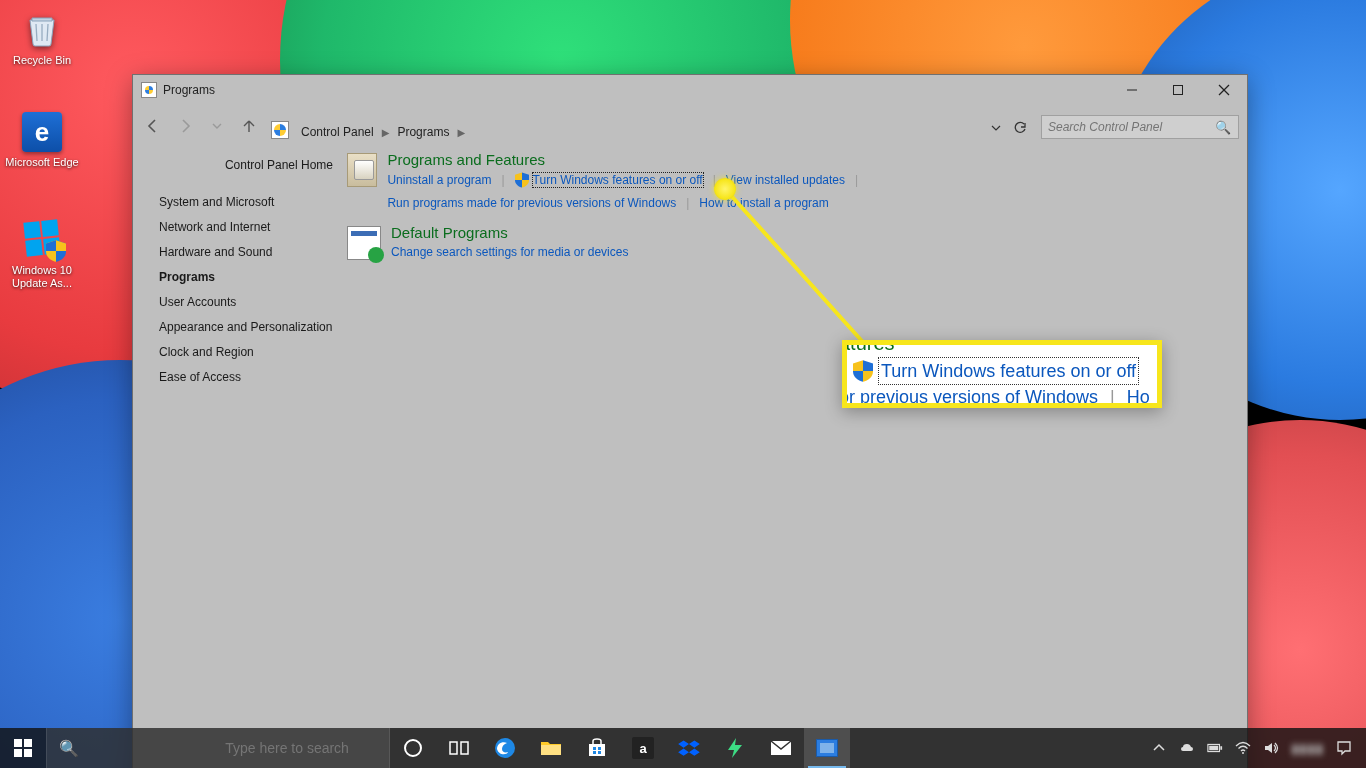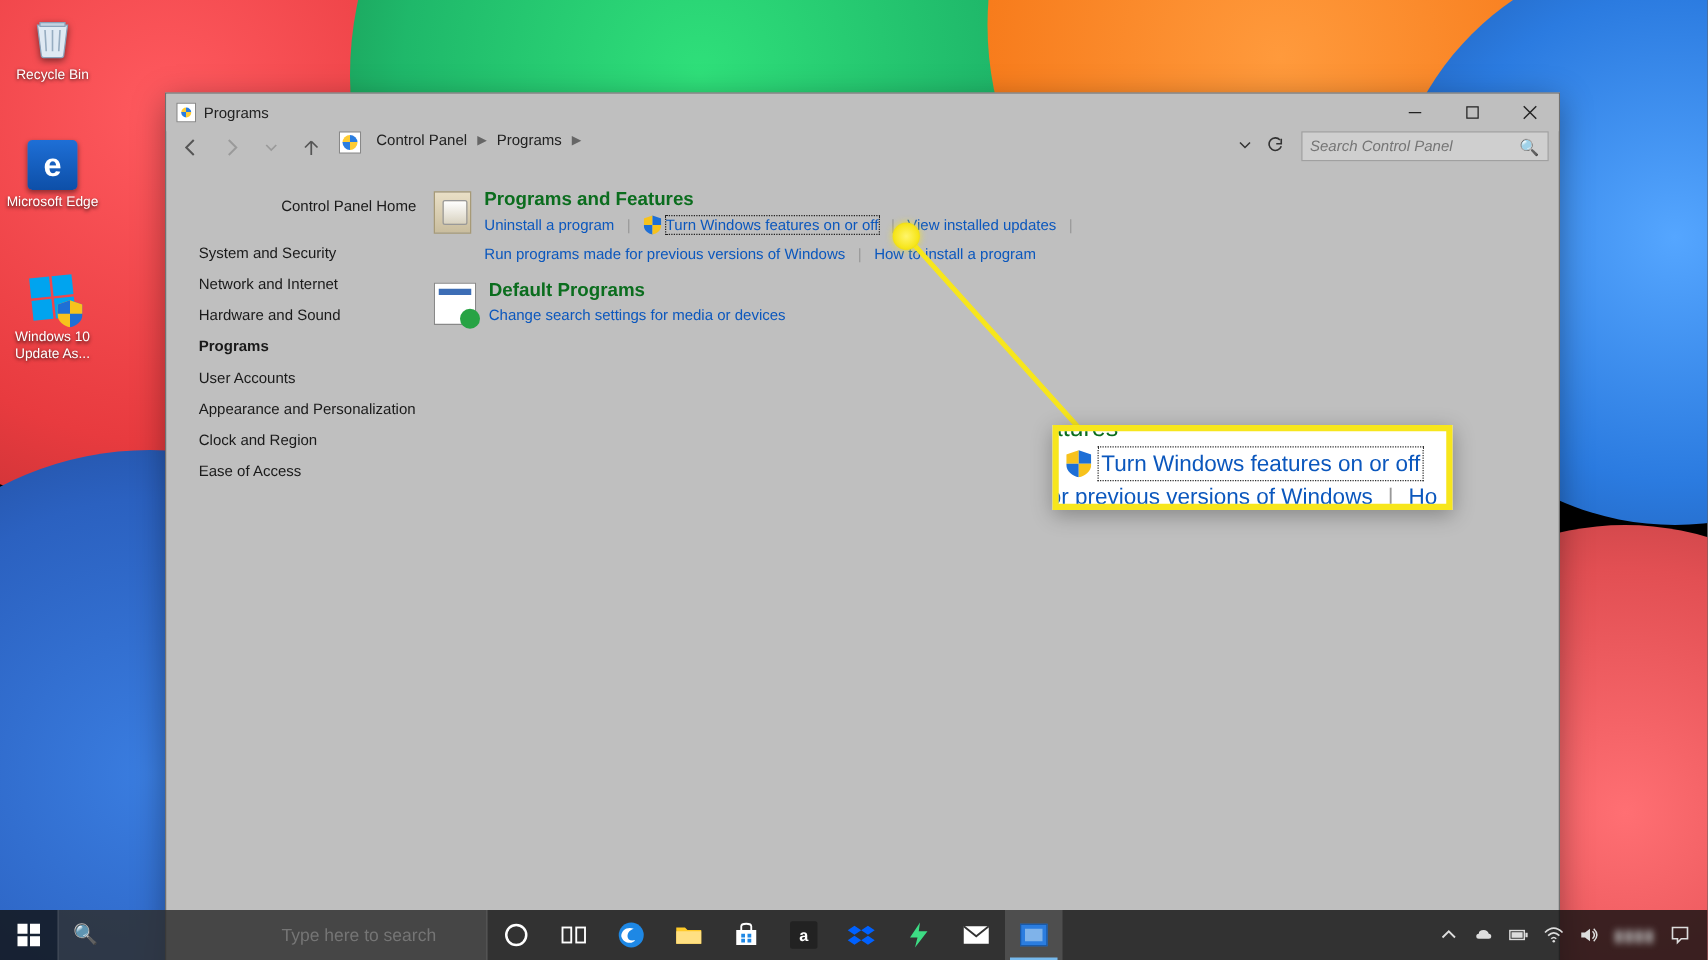--- a/index.html
+++ b/index.html
@@ -31,21 +31,21 @@
 
 .window { position: absolute; left: 132px; top: 74px; width: 1116px; height: 756px; background: #bfbfbf; border: 1px solid #707070; box-shadow: 0 6px 24px rgba(0,0,0,.35); }
 .titlebar { height: 30px; display: flex; align-items: center; padding: 0 0 0 8px; background: #bfbfbf; }
 .titlebar .app-icon { width: 16px; height: 16px; margin-right: 6px; background:#fff; border:1px solid #888; position:relative; }
 .titlebar .app-icon::after { content:""; position:absolute; inset:3px; background: conic-gradient(#2b7de0 0 25%, #fc3 0 50%, #2b7de0 0 75%, #fc3 0 100%); border-radius:50%; }
 .titlebar .title { font-size: 12px; color:#222; }
 .win-controls { margin-left: auto; display: flex; }
 .win-controls .ctl { width: 46px; height: 30px; display:flex; align-items:center; justify-content:center; color:#222; }
 .win-controls .ctl svg { width:12px; height:12px; }
 
-.addrbar { height: 34px; display:flex; align-items:flex-start; padding: 0 6px; gap: 4px; }
+.addrbar { height: 34px; display:flex; align-items:flex-end; padding: 0 6px; gap: 4px; }
 .nav-btn { width: 28px; height: 26px; display:flex; align-items:center; justify-content:center; color:#555; }
 .nav-btn.disabled { color:#9a9a9a; }
 .addr-icon { width:18px; height:18px; background:#fff; border:1px solid #888; position:relative; margin: 0 4px; }
 .addr-icon::after { content:""; position:absolute; inset:2px; background: conic-gradient(#2b7de0 0 25%, #fc3 0 50%, #2b7de0 0 75%, #fc3 0 100%); border-radius:50%; }
 .breadcrumb { font-size: 12px; color:#222; display:flex; align-items:center; gap: 8px; padding-left: 4px; }
 .breadcrumb .sep { color:#666; font-size:10px; }
 .addr-tail { margin-left:auto; display:flex; align-items:center; gap:2px; }
 .addr-tail .btn { width:22px; height:22px; display:flex; align-items:center; justify-content:center; font-size:11px; color:#333; border:1px solid transparent; }
 .searchbox { width: 198px; height: 24px; margin-left:6px; margin-right:2px; background:#cfcfcf; border:1px solid #a0a0a0; display:flex; align-items:center; padding:0 6px; }
 .searchbox input { flex:1; border:none; outline:none; background:transparent; font-size:12px; color:#555; font-style: italic; }
@@ -58,21 +58,21 @@
 .sidebar .home { margin-bottom: 12px; color:#0b6d1e;text-align:right; }
 
 .main { flex:1; padding: 12px 40px 0 6px; }
 .section { display:flex; margin-bottom: 14px; }
 .section-icon { width: 34px; height:34px; margin-right: 10px; margin-top: 2px; position:relative; }
 .pf-icon { background: linear-gradient(#e9dfc6,#c9bd9e); border:1px solid #a79a77; }
 .pf-icon::after { content:""; position:absolute; left:6px; top:6px; width:18px; height:18px; background: linear-gradient(#fff,#d8d2c0); border:1px solid #999; border-radius:2px; }
 .dp-icon { background:#fff; border:1px solid #888; }
 .dp-icon::before { content:""; position:absolute; left:3px; top:4px; right:3px; height:5px; background:#3c6db5; }
 .dp-icon::after { content:""; position:absolute; right:-4px; bottom:-4px; width:16px; height:16px; border-radius:50%; background:#27a344; color:#fff; font-size:11px; line-height:16px; text-align:center; }
-.section-body h3 { font-size: 15px; font-weight: 700; color:#0b6d1e; margin-bottom: 4px; }
+.section-body h3 { font-size: 15px; font-weight: 400; color:#0b6d1e; margin-bottom: 4px; }
 .links { font-size: 12px; color:#0b57bd; display:flex; flex-wrap: wrap; row-gap: 4px; align-items:center; }
 .links a { color:#0b57bd; text-decoration: none; }
 .links .divider { color:#999; margin: 0 10px; }
 .shield-sm { display:inline-block; width:14px; height:16px; vertical-align:-3px; margin-right:4px; }
 .focus-link { outline: 1px dotted #222; outline-offset: 0px; }
 
 
 .callout-line { position:absolute; z-index:40; pointer-events:none; }
 .callout-dot { position:absolute; width:22px; height:22px; border-radius:50%; background: radial-gradient(circle,#fff56b 0%, #f7e61c 60%, #d8c800 100%); z-index:41; box-shadow: 0 0 6px rgba(247,230,28,.8); }
 .callout-box { position:absolute; left: 842px; top: 340px; width: 320px; height: 68px; background:#fff; border: 5px solid #f7e61c; box-shadow: 0 4px 16px rgba(0,0,0,.3); overflow:hidden; z-index:42; }
@@ -219,21 +219,21 @@
     </div>
     <div class="searchbox">
       <input placeholder="Search Control Panel" style="">
       <span class="mag">🔍</span>
     </div>
   </div>
 
   <div class="content">
     <div class="sidebar">
       <a href="#" class="home" style="color:#1a1a1a">Control Panel Home</a>
-      <a href="#">System and Security</a>
+      <a href="#">System and Microsoft</a>
       <a href="#">Network and Internet</a>
       <a href="#">Hardware and Sound</a>
       <span class="current">Programs</span>
       <a href="#">User Accounts</a>
       <a href="#">Appearance and Personalization</a>
       <a href="#">Clock and Region</a>
       <a href="#">Ease of Access</a>
     </div>
 
     <div class="main">

